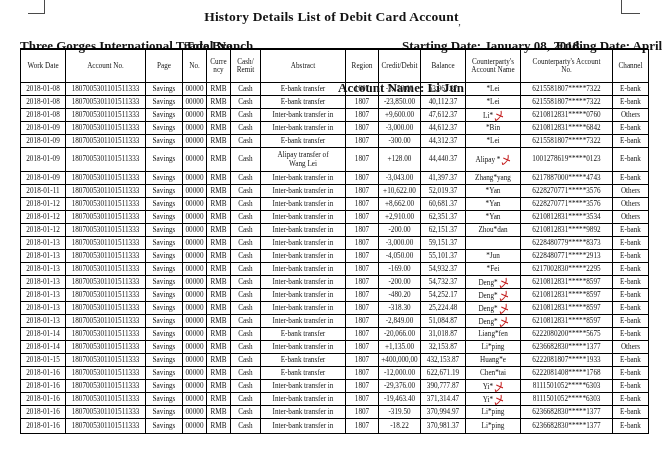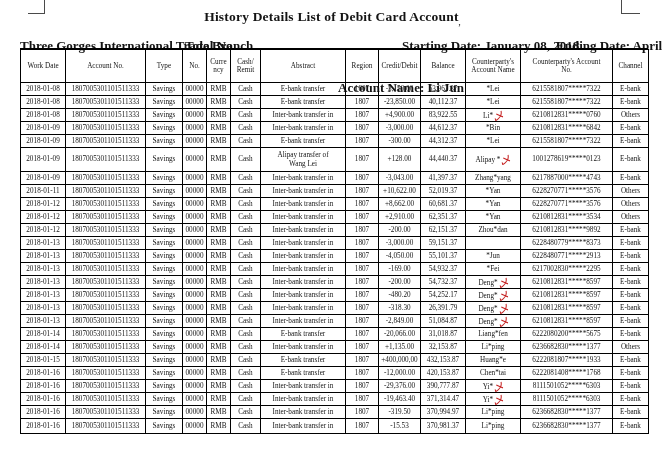--- a/index.html
+++ b/index.html
@@ -68,21 +68,21 @@
         <col style="width:42px">
       <col style="width:45px">
         <col style="width:55px">
         <col style="width:92px">
       <col style="width:36px">
     </colgroup>
     <thead>
       <tr>
           <th>Work Date</th>
           <th>Account No.</th>
-          <th>Type</th>
+          <th>Page</th>
           <th>No.</th>
           <th>Curre
 ncy</th>
           <th>Cash/
 Remit</th>
           <th>Abstract</th>
           <th>Region</th>
           <th>Credit/Debit</th>
           <th>Balance</th>
           <th>Counterparty's
@@ -125,22 +125,22 @@
         </tr>
         <tr>
           <td>2018-01-08</td>
           <td>1807005301101511333</td>
           <td>Savings</td>
           <td>00000</td>
           <td>RMB</td>
           <td>Cash</td>
           <td>Inter-bank transfer in</td>
           <td>1807</td>
-          <td>+4,900.00</td>
-          <td>83,922.55</td>
+          <td>+9,600.00</td>
+          <td>47,612.37</td>
           <td>Li*<span class="scribble" style="color: rgb(197, 34, 34);">乄</span></td>
           <td>6210812831*****0760</td>
           <td>Others</td>
         </tr>
         <tr>
           <td>2018-01-09</td>
           <td>1807005301101511333</td>
           <td>Savings</td>
           <td>00000</td>
           <td>RMB</td>
@@ -337,21 +337,21 @@
         <tr>
           <td>2018-01-13</td>
           <td>1807005301101511333</td>
           <td>Savings</td>
           <td>00000</td>
           <td>RMB</td>
           <td>Cash</td>
           <td>Inter-bank transfer in</td>
           <td>1807</td>
           <td>-318.30</td>
-          <td>26,391.79</td>
+          <td>25,224.48</td>
           <td>Deng*<span class="scribble" style="color: rgb(197, 34, 34);">乄</span></td>
           <td>6210812831*****8597</td>
           <td>E-bank</td>
         </tr>
         <tr>
           <td>2018-01-13</td>
           <td>1807005301101511333</td>
           <td>Savings</td>
           <td>00000</td>
           <td>RMB</td>
@@ -412,21 +412,21 @@
         <tr>
           <td>2018-01-16</td>
           <td>1807005301101511333</td>
           <td>Savings</td>
           <td>00000</td>
           <td>RMB</td>
           <td>Cash</td>
           <td>E-bank transfer</td>
           <td>1807</td>
           <td>-12,000.00</td>
-          <td>420,153.87</td>
+          <td>622,671.19</td>
           <td>Chen*tai</td>
           <td>6222081408*****1768</td>
           <td>E-bank</td>
         </tr>
         <tr>
           <td>2018-01-16</td>
           <td>1807005301101511333</td>
           <td>Savings</td>
           <td>00000</td>
           <td>RMB</td>
@@ -471,21 +471,21 @@
         </tr>
         <tr class="last-row">
           <td>2018-01-16</td>
           <td>1807005301101511333</td>
           <td>Savings</td>
           <td>00000</td>
           <td>RMB</td>
           <td>Cash</td>
           <td>Inter-bank transfer in</td>
           <td>1807</td>
-          <td>-15.53</td>
+          <td>-18.22</td>
           <td>370,981.37</td>
           <td>Li*ping</td>
           <td>6236682830*****1377</td>
           <td>E-bank</td>
         </tr>
       </tbody>
   </table>
 
   <div class="bottom-strip" style="background: rgb(198, 203, 205);"></div>
 </div>

